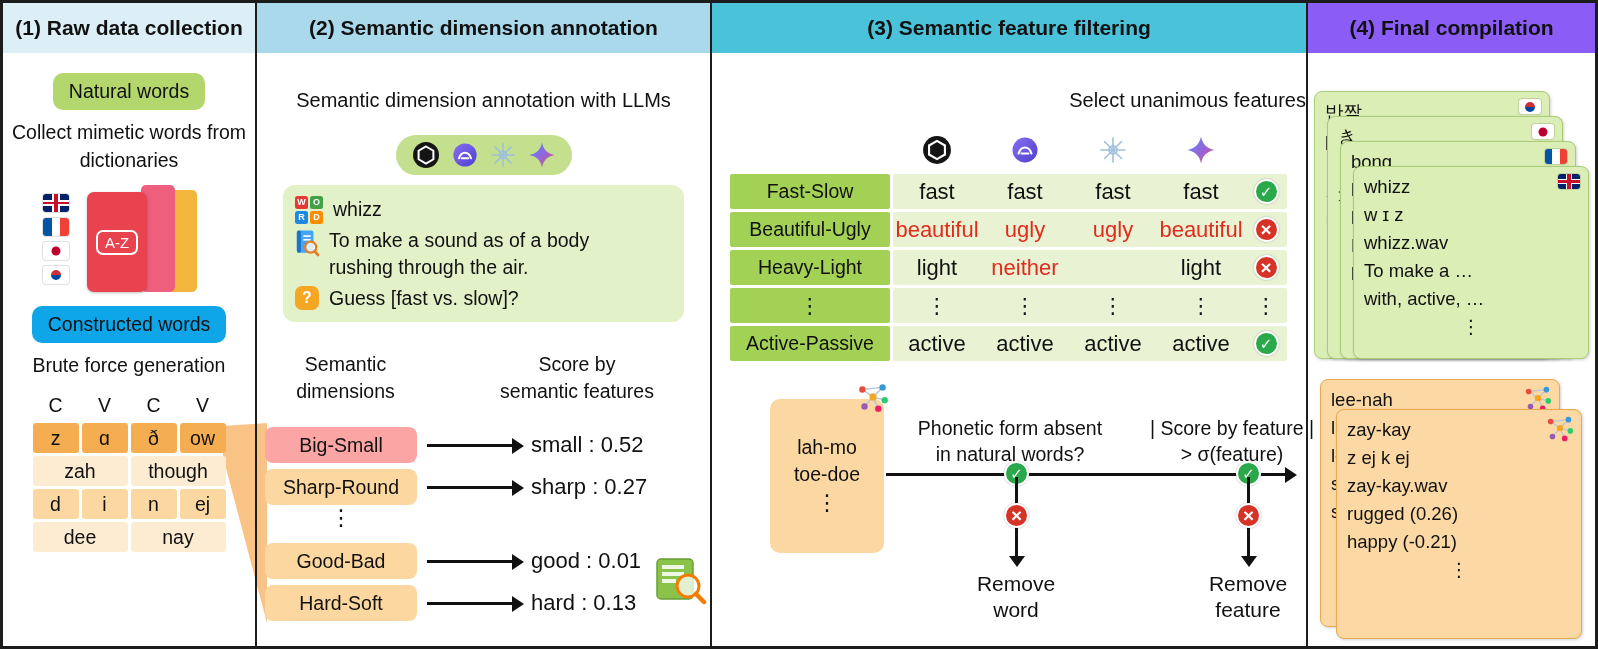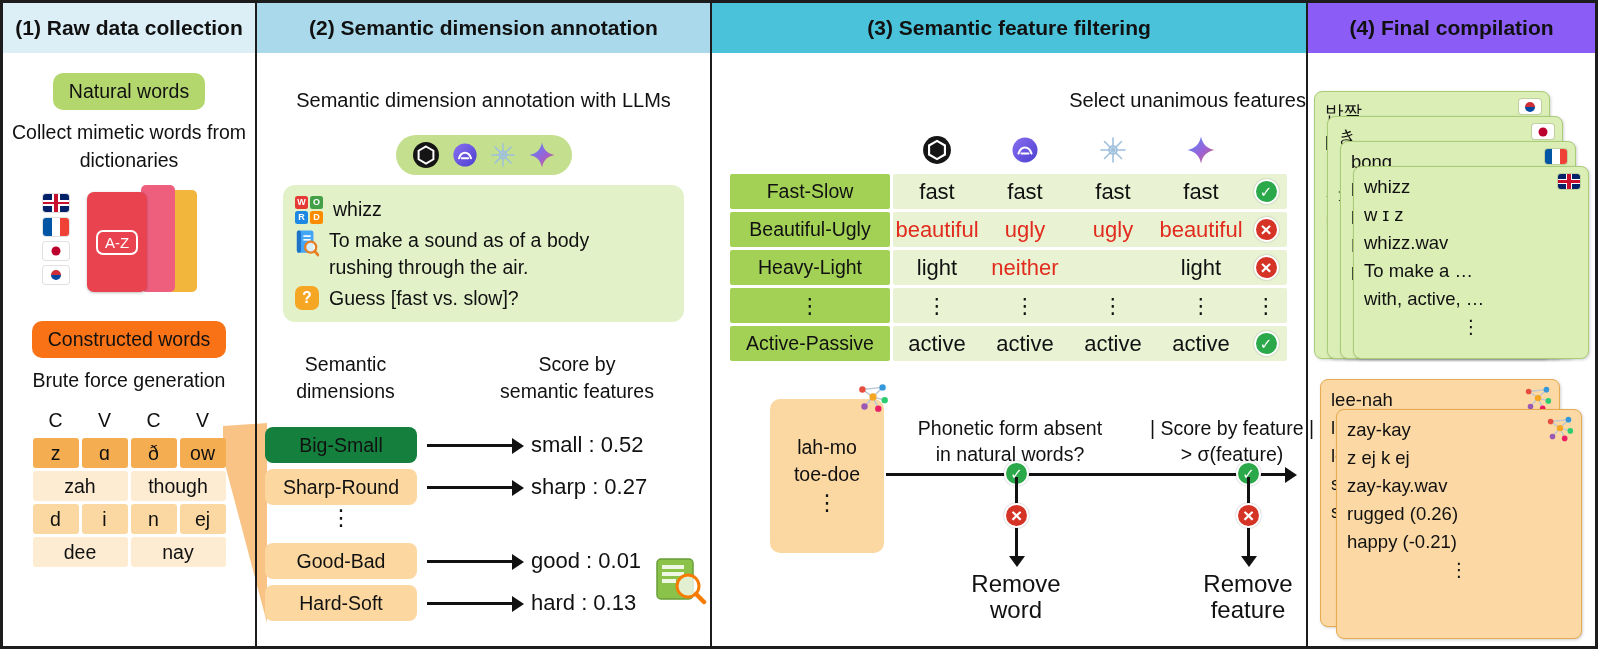--- a/index.html
+++ b/index.html
@@ -17,21 +17,21 @@
 .p4 .phead{background:#8b5cf6}
 .abs{position:absolute}
 
 
 .funnel{position:absolute;left:220px;top:420px;width:44px;height:200px;background:#f6b263;opacity:.78;clip-path:polygon(0 3px,100% 0,100% 100%,0 34px)}
 
 
 .p1-body{display:flex;flex-direction:column;align-items:center;padding-top:20px}
 .tagbox{border-radius:10px;padding:7px 16px;font-size:19.5px}
 .tag-green{background:#b4d76d}
-.tag-orange{background:#f97316;margin-top:21px}
+.tag-orange{background:#0ea5e9;margin-top:6px}
 .p1-text{text-align:center;font-size:19.5px;line-height:28px;width:236px;margin-top:8px}
 .bookset{position:relative;width:180px;height:118px;margin-top:8px}
 .flagcol{position:absolute;left:4px;top:12px;display:flex;flex-direction:column;gap:6px}
 .flag{display:inline-block;width:26px;height:18px;border-radius:3px;position:relative;overflow:hidden;box-shadow:0 0 0 1px rgba(0,0,0,.12)}
 .flag-uk{background:linear-gradient(to bottom,transparent 43%,#c8102e 43%,#c8102e 57%,transparent 57%),linear-gradient(to right,transparent 43%,#c8102e 43%,#c8102e 57%,transparent 57%),linear-gradient(to bottom,transparent 33%,#fff 33%,#fff 67%,transparent 67%),linear-gradient(to right,transparent 36%,#fff 36%,#fff 64%,transparent 64%),#012169}
 .flag-fr{background:linear-gradient(to right,#0055a4 33.4%,#fff 33.4%,#fff 66.7%,#ef4135 66.7%)}
 .flag-jp{background:#fff}
 .flag-jp::after{content:"";position:absolute;left:50%;top:50%;transform:translate(-50%,-50%);width:9px;height:9px;border-radius:50%;background:#bc002d}
 .flag-kr{background:#fff}
 .flag-kr::after{content:"";position:absolute;left:50%;top:50%;transform:translate(-50%,-50%);width:10px;height:10px;border-radius:50%;background:linear-gradient(#cd2e3a 50%,#0047a0 50%)}
@@ -67,21 +67,21 @@
 .t0{background:#e53935}.t1{background:#43a047}.t2{background:#1e88e5}.t3{background:#fb8c00}
 .ex-word,.ex-q{line-height:28px}
 .ex-def{width:302px;line-height:27px}
 .qicon{width:24px;height:24px;background:#f5a623;border-radius:7px;display:flex;align-items:center;justify-content:center;margin-top:2px;flex:0 0 auto}
 .qicon::after{content:"?";color:#fff;font-weight:bold;font-size:16px}
 .dicticon{flex:0 0 auto;margin-top:2px}
 .colh{top:348px;text-align:center;font-size:19.5px;line-height:27px}
 .colh1{left:6px;width:165px}
 .colh2{left:200px;width:240px}
 .dim-box{left:8px;width:152px;height:36px;border-radius:8px;display:flex;align-items:center;justify-content:center;font-size:19.5px}
-.dim-strong{background:#15803d}
+.dim-strong{background:#fca5a5}
 .dim-light{background:#fcd8a0}
 .dr0{top:424px}.dr1{top:466px}.dr3{top:540px}.dr4{top:582px}
 .p2-dots{left:8px;width:152px;top:502px;text-align:center;font-size:22px}
 .arrow{height:3px;background:#111}
 .arrow::after{content:"";position:absolute;right:-11px;top:-6.5px;border-left:12px solid #111;border-top:8px solid transparent;border-bottom:8px solid transparent}
 .p2 .arrow{left:170px;width:86px}
 .ar0{top:441px}.ar1{top:483px}.ar3{top:557px}.ar4{top:599px}
 .score{left:274px;font-size:22px;line-height:26px}
 .sc0{top:429px}.sc1{top:471px}.sc3{top:545px}.sc4{top:587px}
 .bookmag{left:396px;top:548px}
@@ -107,21 +107,21 @@
 .cond1{left:176px;width:244px;top:412px}
 .cond2{left:430px;width:180px;top:412px}
 .flow-check1{left:292px;top:458px}
 .flow-check2{left:524px;top:458px}
 .vline{width:3px;background:#111}
 .vline::after{content:"";position:absolute;bottom:-10px;left:-6.5px;border-top:11px solid #111;border-left:8px solid transparent;border-right:8px solid transparent}
 .vline1{left:303px;top:474px;height:80px}
 .vline2{left:535px;top:474px;height:80px}
 .flow-x1{left:292px;top:500px}
 .flow-x2{left:524px;top:500px}
-.remove{text-align:center;font-size:24px;line-height:26px}
+.remove{text-align:center;font-size:21px;line-height:26px}
 .remove1{left:244px;width:120px;top:568px}
 .remove2{left:476px;width:120px;top:568px}
 
 
 .card{position:absolute;border-radius:8px;padding:6px 10px;font-size:18.5px;line-height:28px;box-shadow:1px 1px 3px rgba(0,0,0,.18)}
 .card-green{background:#dbeeb6;border:1.5px solid #a9cc77}
 .card-orange{background:#fcd9a4;border:1.5px solid #e8a94f}
 .card .flag{position:absolute;top:7px;right:8px}
 .card .neural{position:absolute;top:4px;right:6px}
 .cline.center{text-align:center}

